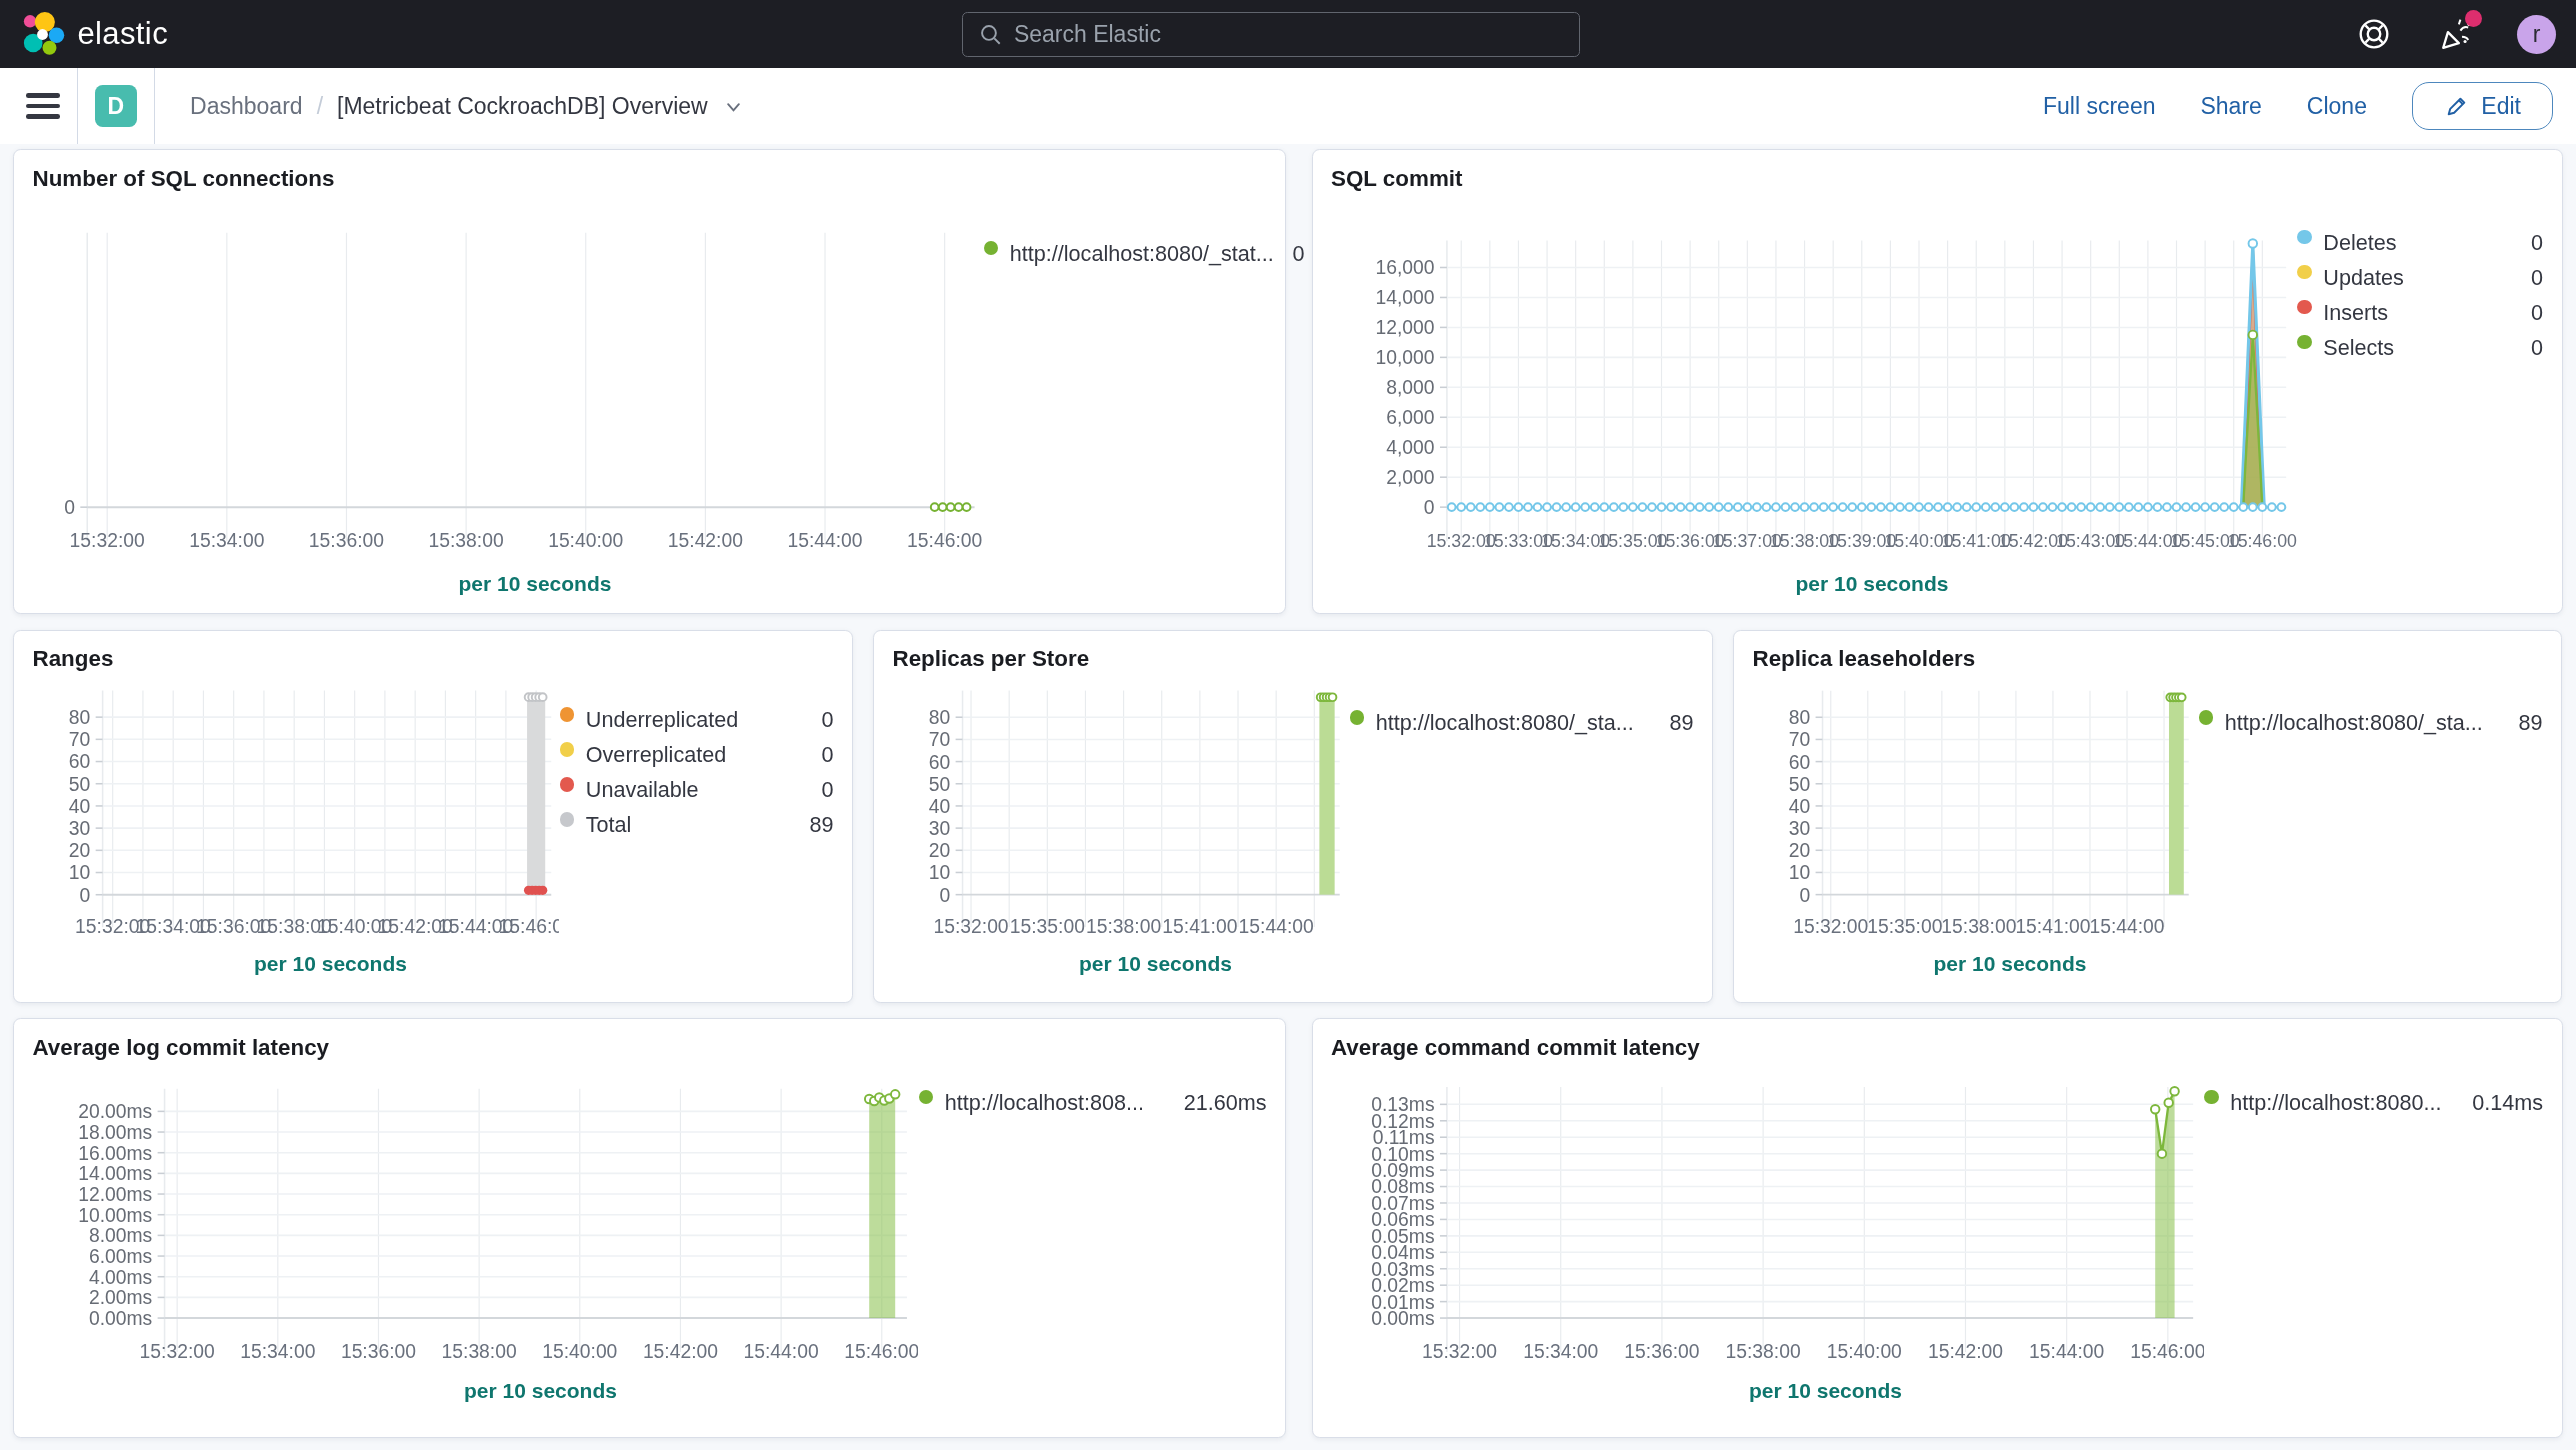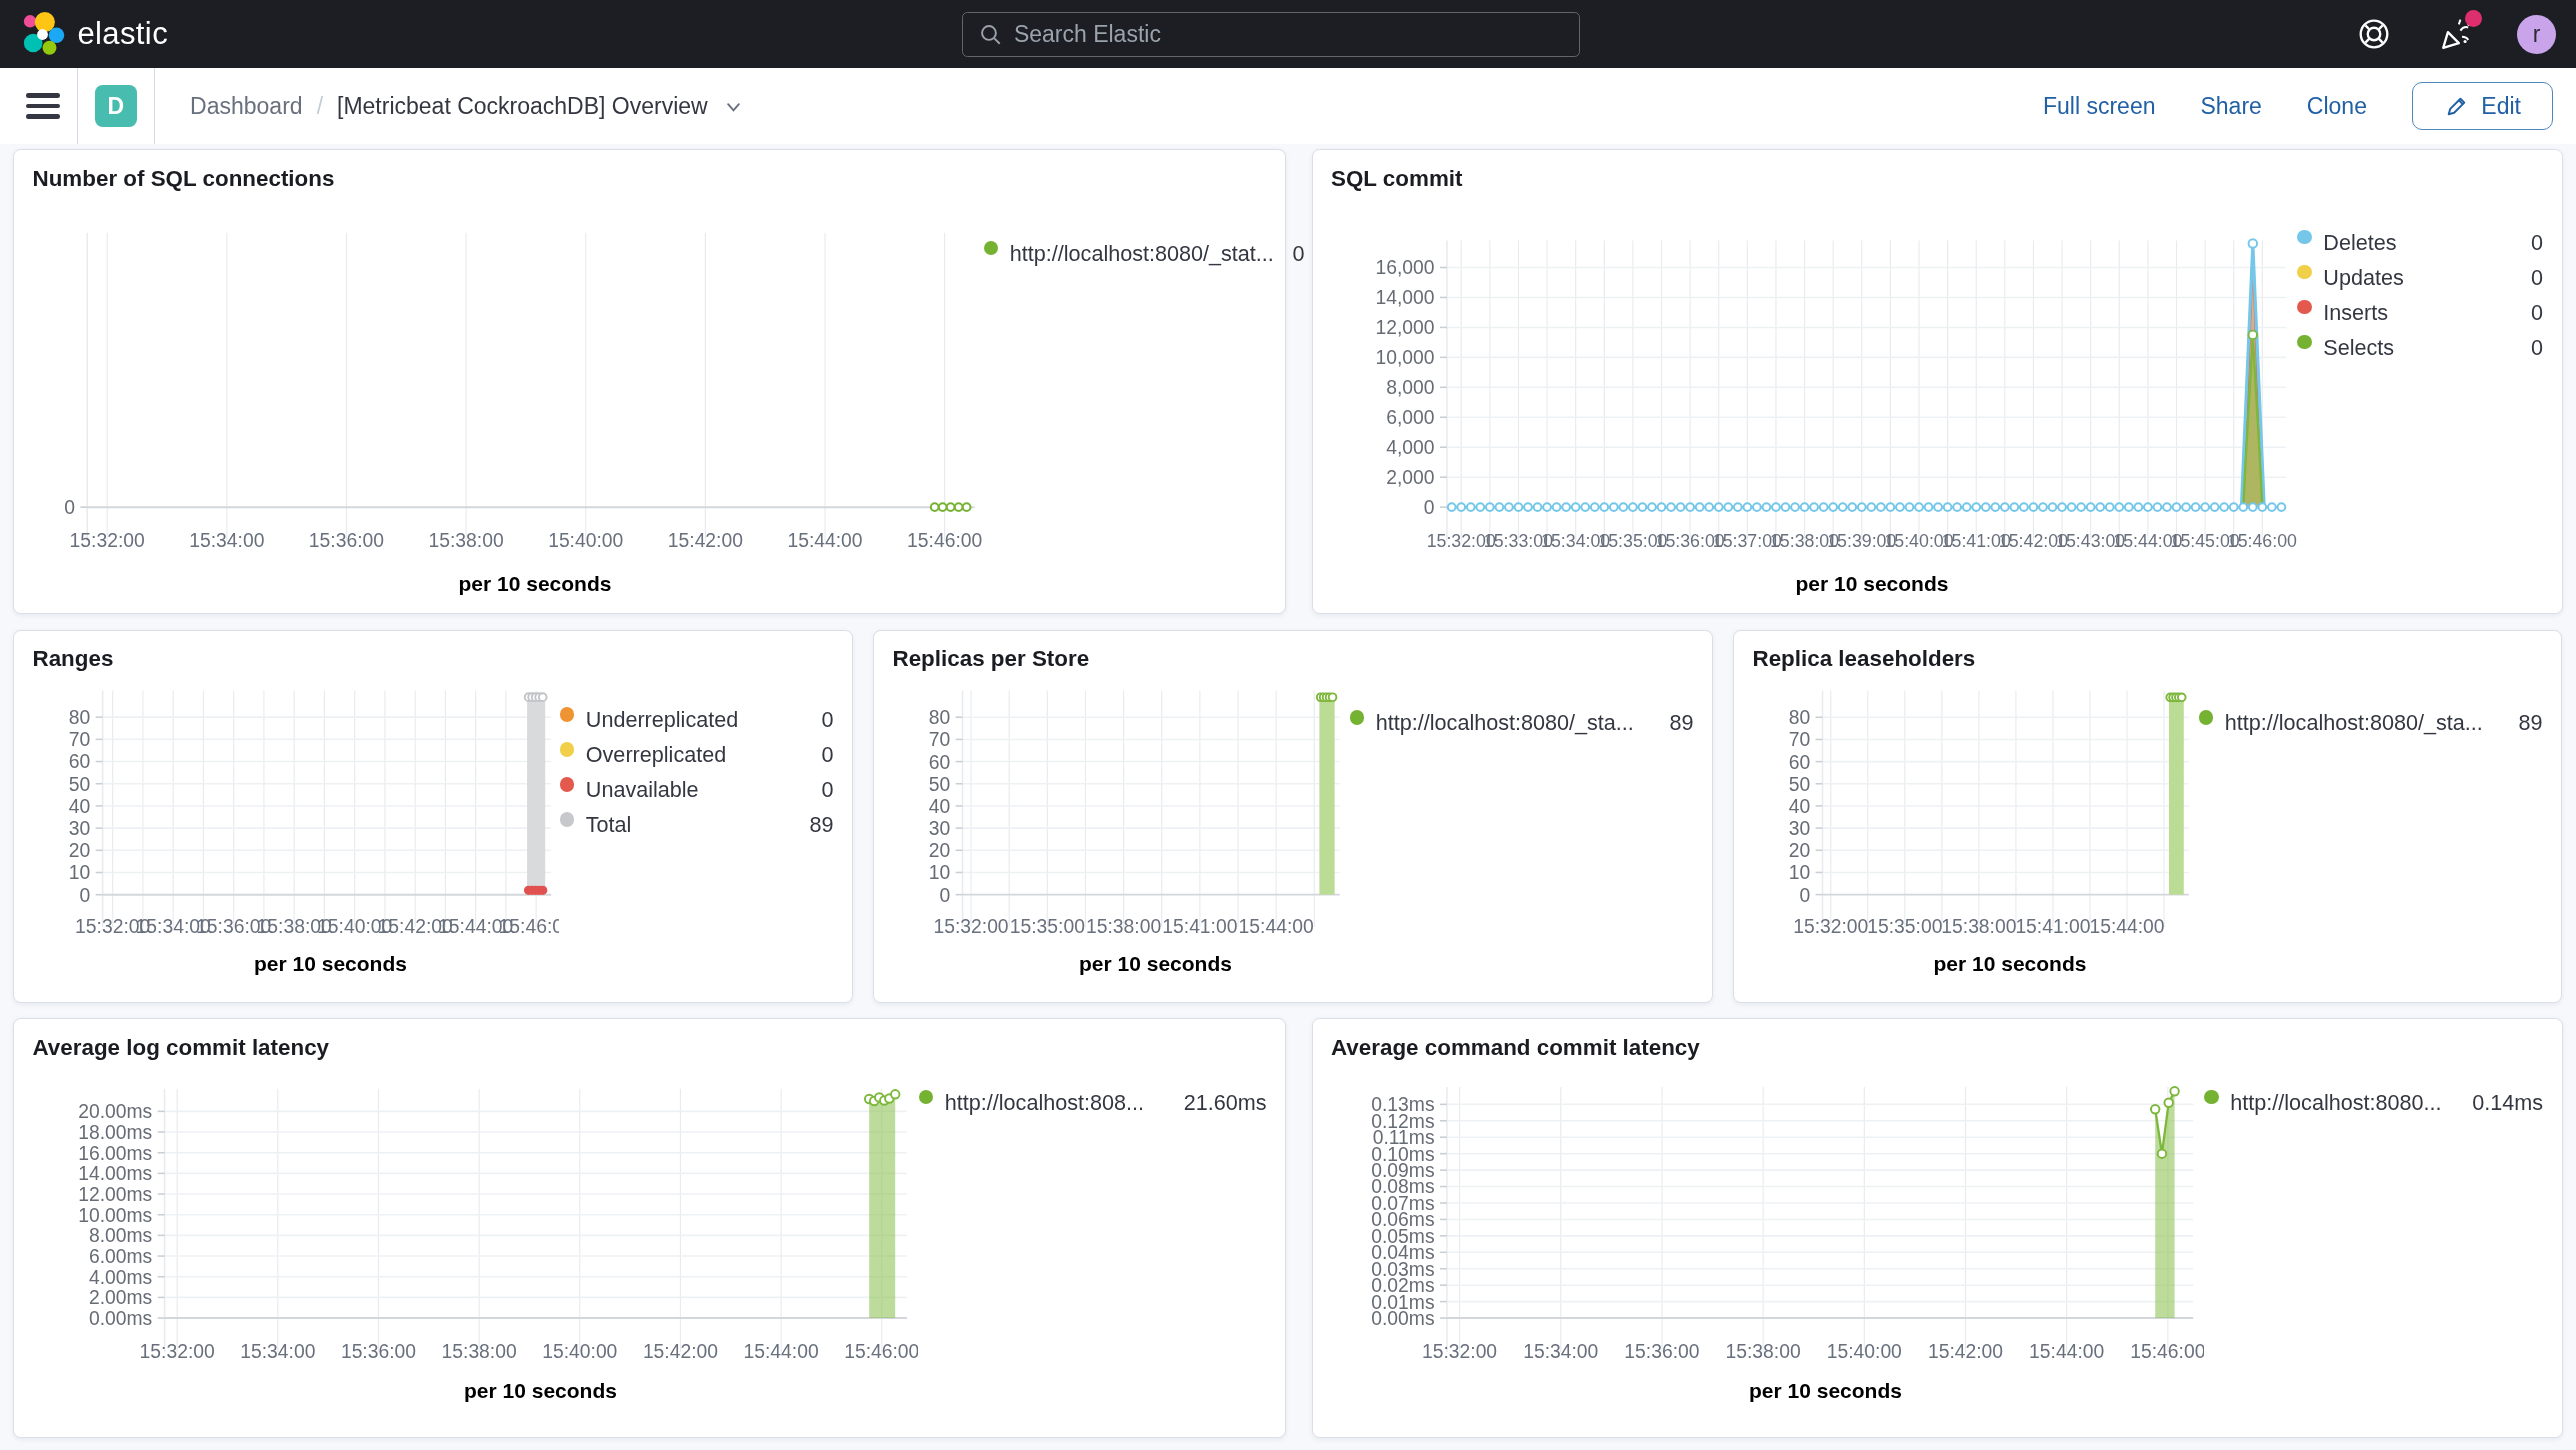--- a/index.html
+++ b/index.html
@@ -21,38 +21,38 @@
   .hamburger{margin-left:26px;width:34px;height:26px;display:flex;flex-direction:column;justify-content:space-between;}
   .hamburger span{display:block;height:4.6px;border-radius:2.3px;background:#343741;}
   .vsep{width:0.8px;height:76px;background:#d3dae6;margin:0 17px;}
   .dash-avatar{width:42px;height:42px;border-radius:7.7px;background:#48bcae;color:#fff;font-size:23px;font-weight:700;display:flex;align-items:center;justify-content:center;}
   .crumbs{display:flex;align-items:center;gap:14px;margin-left:18.5px;font-size:23px;text-align:center;}
   .crumb-root{color:#69707d;}
   .crumb-sep{color:#c4ccd8;}
   .crumb-title{color:#343741;font-weight:500;}
   .toolbar-right{margin-left:auto;display:flex;align-items:center;gap:45px;padding-right:23px;}
   .tlink{color:#2160a5;font-size:23px;font-weight:500;}
-  .edit-btn{display:flex;align-items:center;gap:12.4px;border:1.5px solid #4d87bd;border-radius:10px;color:#2160a5;font-size:23px;font-weight:500;padding:9.3px 31px;background:#fff;}
+  .edit-btn{display:flex;align-items:center;gap:12.4px;border:1.5px solid #4d87bd;border-radius:17px;color:#2160a5;font-size:23px;font-weight:500;padding:9.3px 31px;background:#fff;}
 
   
   .dash{position:absolute;left:13px;top:149px;width:2550px;}
   .row{display:grid;margin-bottom:15.5px;}
   .row1{grid-template-columns:1273px 1251px;column-gap:25.5px;height:465px;}
   .row2{grid-template-columns:840px 840px 829px;column-gap:20px;height:373px;margin-top:0;}
   .row3{grid-template-columns:1273px 1251px;column-gap:25.5px;height:420px;margin-top:0;}
   .panel{background:#fff;border:0.8px solid #d9dee8;border-radius:7.7px;box-shadow:0 1.5px 4.6px rgba(110,120,140,.10);padding:15.5px 18.5px;box-sizing:border-box;}
   .panel-title{margin:0 0 6.2px 0;font-size:22.4px;font-weight:700;color:#1a1c21;}
   .chart-row{display:flex;align-items:flex-start;}
   .chart{flex:none;display:block;}
   .legend{list-style:none;margin:0 0 0 auto;padding:0;}
   .legend-item{display:flex;height:35px;font-size:21.6px;color:#343741;}
   .legend-dot{width:14.7px;height:14.7px;border-radius:50%;margin-right:11.6px;flex:none;}
   .legend-label{white-space:nowrap;}
   .legend-value{margin-left:auto;padding-left:18.5px;}
-  .axis-title{font-size:21px;font-weight:700;color:#000000;margin-top:3.1px;text-align:center;box-sizing:border-box;}
+  .axis-title{font-size:21px;font-weight:700;color:#0f766e;margin-top:3.1px;text-align:center;box-sizing:border-box;}
 </style>
 </head>
 <body>
 
 <header class="topbar">
   <div class="brand">
     <svg width="45" height="45" viewBox="0 0 58 58">
       <circle cx="13" cy="12" r="8" fill="#f04e98"></circle>
       <circle cx="32" cy="13" r="13" fill="#fec514"></circle>
       <circle cx="47" cy="30" r="10" fill="#1ba9f5"></circle>

